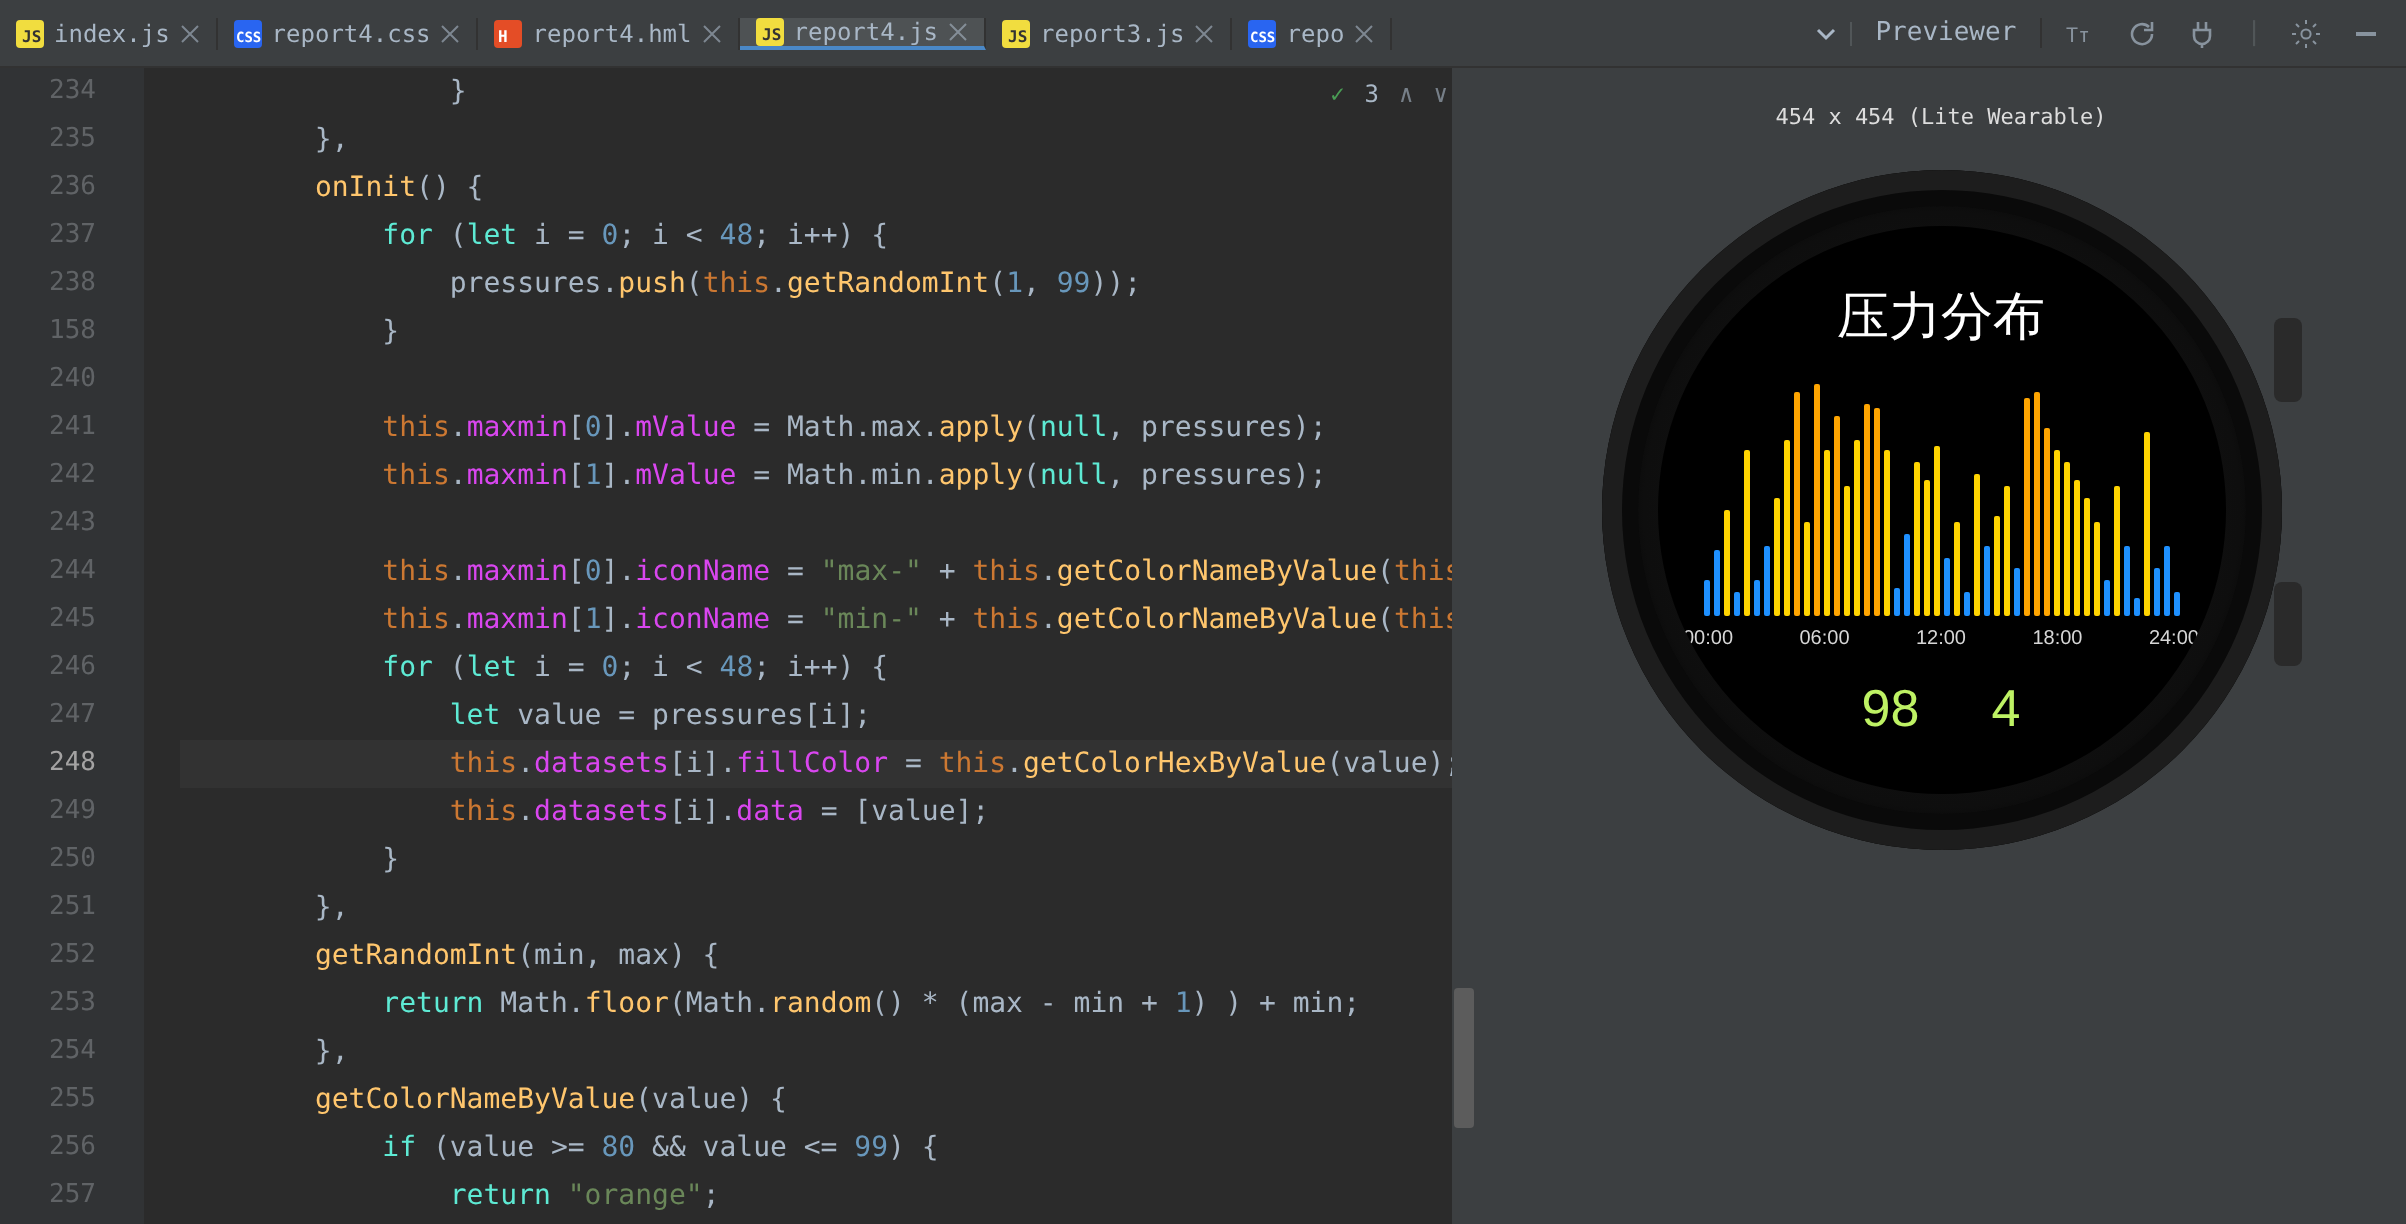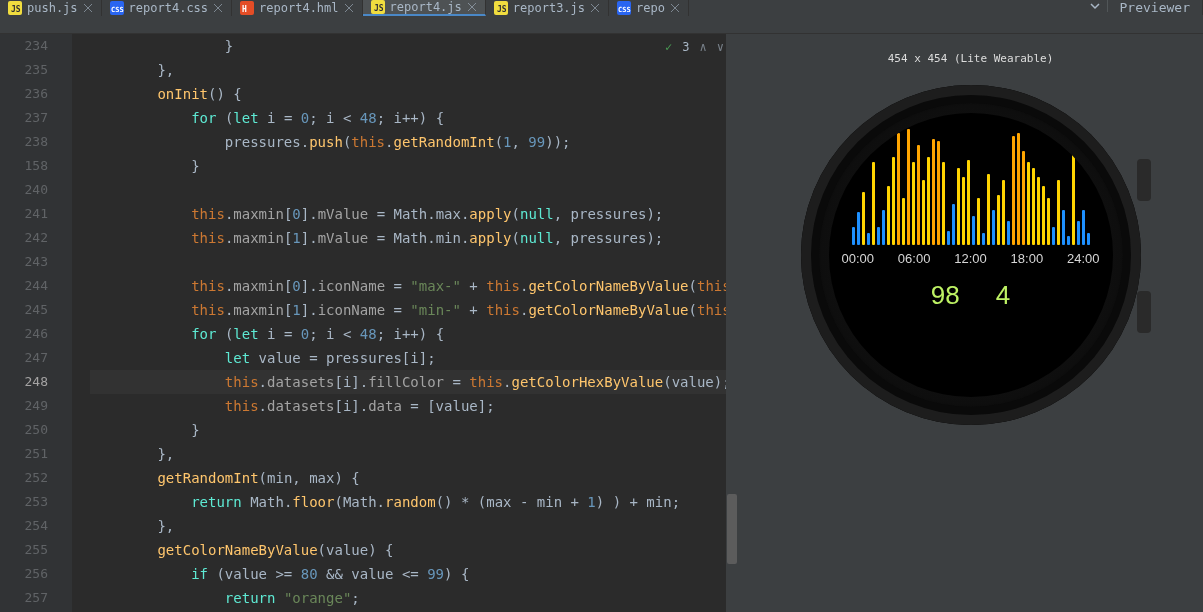--- a/index.html
+++ b/index.html
@@ -11,21 +11,21 @@
   height: 612px;
   overflow: hidden;
   font-size: 13px;
 }
 .container { display: flex; flex-direction: column; height: 100%; }
 .tab-bar {
   display: flex;
   background: #3c3f41;
   height: 34px;
   border-bottom: 1px solid #323232;
-  align-items: flex-start;
+  align-items: center;
 }
 .tabs-left { display: flex; flex: 1; overflow: hidden; }
 .tab {
   display: flex;
   align-items: center;
   padding: 0 8px;
   border-right: 1px solid #323232;
   cursor: pointer;
   gap: 5px;
   font-size: 12px;
@@ -57,21 +57,21 @@
   width: 16px; background: #313335; position: relative;
 }
 .code {
   flex: 1; font-size: 14px; line-height: 24px; padding-left: 18px;
   white-space: pre; overflow: hidden;
 }
 .code-line { height: 24px; }
 .code-line.hl { background: #323232; }
 .kw { color: #5eead4; }
 .fn { color: #ffc66d; }
-.prop { color: #a3a3a3; }
+.prop { color: #d946ef; }
 .num { color: #6897bb; }
 .str { color: #6a8759; }
 .this { color: #cc7832; }
 .op { color: #a9b7c6; }
 .status-widget {
   position: absolute; top: 6px; right: 14px; display: flex;
   gap: 10px; align-items: center; font-size: 12px; color: #a9b7c6;
 }
 .check { color: #499c54; }
 .arrow { opacity: 0.6; }
@@ -115,41 +115,41 @@
   display: flex; flex-direction: column; align-items: center;
 }
 .watch-title { color: #fff; font-size: 26px; margin-top: 28px; font-family: sans-serif; }
 .bars-wrap {
   display: flex; align-items: flex-end; justify-content: center;
   gap: 2px; height: 118px; margin-top: 14px; width: 260px;
 }
 .bar { width: 3px; border-radius: 1px; }
 .x-axis {
   display: flex; justify-content: space-between; width: 258px;
-  color: #d6d6d6; font-size: 13px; margin-top: 6px; font-family: sans-serif;
+  color: #d6d6d6; font-size: 10px; margin-top: 6px; font-family: sans-serif;
 }
 .watch-vals {
   display: flex; gap: 36px; color: #bef264; font-size: 26px;
   margin-top: 14px; font-family: sans-serif;
 }
 </style>
 </head>
 <body>
 
 <div class="container">
   <div class="tab-bar">
     <div class="tabs-left" id="tabs-left">
         <div class="tab">
           <span class="tab-icon">
             <svg width="14" height="14" viewBox="0 0 14 14">
               <rect width="14" height="14" fill="#f1dd3f" rx="2"></rect>
               <text x="3" y="11" font-size="8" fill="#333" font-weight="bold">JS</text>
             </svg>
           </span>
-          <span>push.js</span>
+          <span>index.js</span>
           <svg class="tab-close" viewBox="0 0 10 10">
             <path d="M1 1l8 8M9 1l-8 8" stroke="#a9b7c6"></path>
           </svg>
         </div>
         <div class="tab">
           <span class="tab-icon">
             <svg width="14" height="14" viewBox="0 0 14 14">
               <rect width="14" height="14" fill="#2965f1" rx="2"></rect>
               <text x="1" y="11" font-size="7" fill="#fff" font-weight="bold">CSS</text>
             </svg>
@@ -208,20 +208,39 @@
           </svg>
         </div>
       </div>
     <div class="tab-dropdown">
       <svg width="12" height="12" viewBox="0 0 12 12">
           <path d="M2 4l4 4 4-4" stroke="#a9b7c6" fill="none" stroke-width="1.5"></path>
         </svg>
     </div>
     <div class="previewer-tab">
       <span>Previewer</span>
+    </div>
+    <div class="previewer-tools">
+      <svg class="tool-icon" viewBox="0 0 16 16">
+          <text x="0" y="12" font-size="10" fill="#a9b7c6">Tт</text>
+        </svg>
+      <svg class="tool-icon" viewBox="0 0 16 16">
+          <path d="M13 8a5 5 0 1 1-1.5-3.5M13 2v4h-4" stroke="#a9b7c6" fill="none" stroke-width="1.3"></path>
+        </svg>
+      <svg class="tool-icon" viewBox="0 0 16 16">
+          <path d="M6 2v4M10 2v4M4 6h8v3a4 4 0 0 1-8 0zM8 13v2" stroke="#a9b7c6" fill="none" stroke-width="1.3"></path>
+        </svg>
+      <span style="color:#515658">|</span>
+      <svg class="tool-icon" viewBox="0 0 16 16">
+          <circle cx="8" cy="8" r="2.3" stroke="#a9b7c6" fill="none"></circle>
+          <path d="M8 1v2M8 13v2M1 8h2M13 8h2M3 3l1.5 1.5M11.5 11.5L13 13M3 13l1.5-1.5M11.5 4.5L13 3" stroke="#a9b7c6"></path>
+        </svg>
+      <svg class="tool-icon" viewBox="0 0 16 16">
+          <rect x="3" y="7" width="10" height="2" fill="#a9b7c6"></rect>
+        </svg>
     </div>
   </div>
 
   <div class="body-split">
     <div class="editor-pane">
       <div class="gutter" id="gutter">
           <div class="gutter-line">234</div>
           <div class="gutter-line">235</div>
           <div class="gutter-line">236</div>
           <div class="gutter-line">237</div>
@@ -257,20 +276,21 @@
       <div class="vscroll">
         <div class="vthumb"></div>
       </div>
     </div>
 
     <div class="preview-pane">
       <div class="preview-body">
         <div class="dim-label">454 x 454 (Lite Wearable)</div>
         <div class="watch">
           <div class="watch-face">
+            <div class="watch-title">压力分布</div>
             <div class="bars-wrap" id="bars">
                 <div class="bar" style="height: 17.7px; background: rgb(30, 144, 255);"></div>
                 <div class="bar" style="height: 33.04px; background: rgb(30, 144, 255);"></div>
                 <div class="bar" style="height: 53.1px; background: rgb(255, 212, 0);"></div>
                 <div class="bar" style="height: 11.8px; background: rgb(30, 144, 255);"></div>
                 <div class="bar" style="height: 82.6px; background: rgb(255, 212, 0);"></div>
                 <div class="bar" style="height: 17.7px; background: rgb(30, 144, 255);"></div>
                 <div class="bar" style="height: 35.4px; background: rgb(30, 144, 255);"></div>
                 <div class="bar" style="height: 59px; background: rgb(255, 212, 0);"></div>
                 <div class="bar" style="height: 88.5px; background: rgb(255, 212, 0);"></div>

